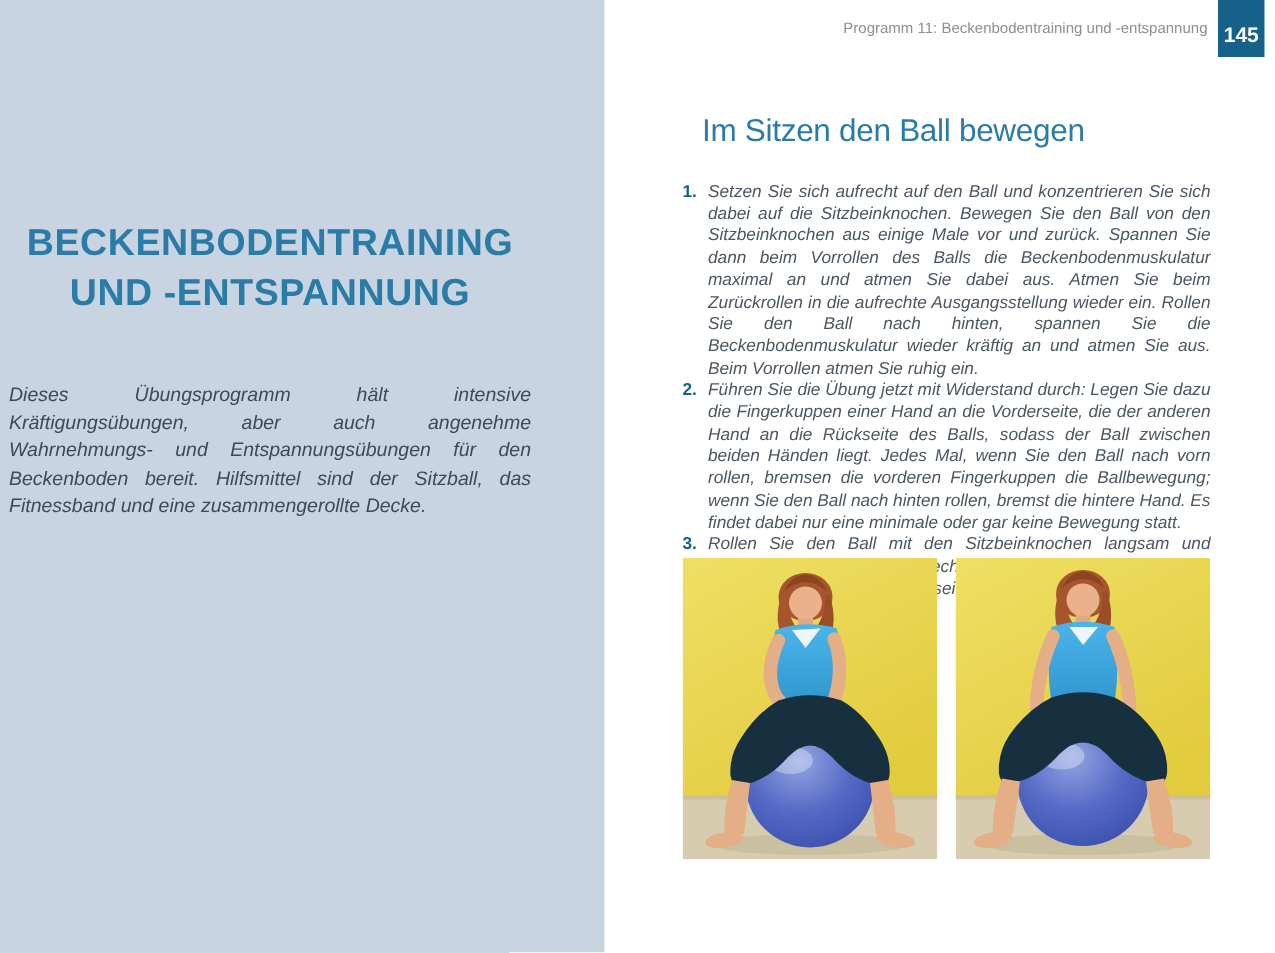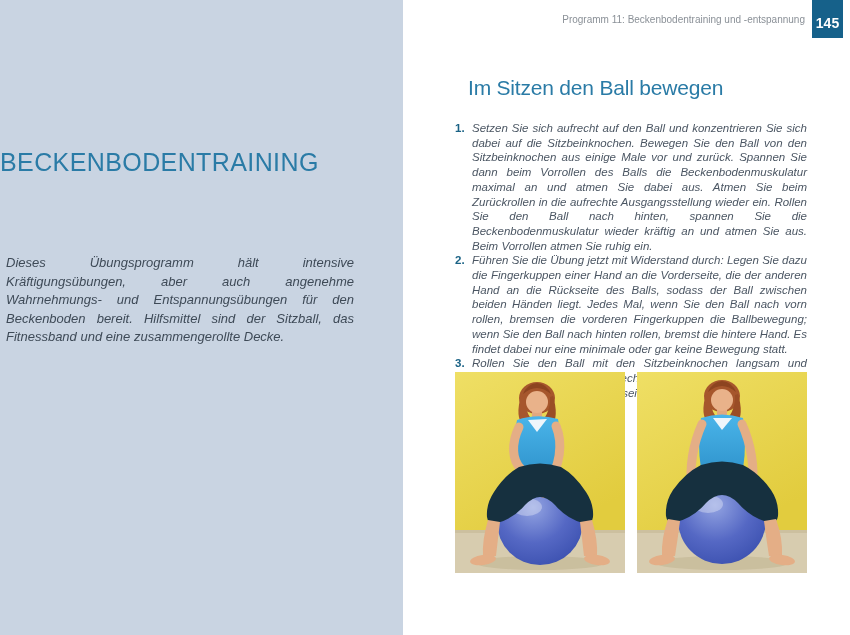--- a/index.html
+++ b/index.html
@@ -21,21 +21,22 @@
     position:absolute; left:0; top:66px; width:360px;
     text-align:center;
     font-family:"DejaVu Serif", serif;
     font-style:italic;
     font-size:40px;
     color:#54779f;
     letter-spacing:2px;
   }
   .main-title {
     position:absolute; left:0; top:146px; width:360px;
-    font-weight:normal;
+    text-align:center;
+    font-weight:bold;
     font-size:25px;
     line-height:33px;
     color:#2a7ba6;
     letter-spacing:0.4px;
   }
   .intro {
     position:absolute; left:6px; top:254px; width:348px;
     font-size:13px;
     line-height:18.5px;
     color:#3e4a57;
@@ -96,20 +97,21 @@
     overflow:hidden;
   }
   .photo svg { display:block; }
 </style>
 </head>
 <body>
 
 <div class="left-panel">
   <div class="main-title">
     <div>BECKENBODENTRAINING</div>
+    <div>UND -ENTSPANNUNG</div>
   </div>
   <p class="intro">Dieses Übungsprogramm hält intensive Kräftigungsübungen, aber auch angenehme Wahrnehmungs- und Entspannungsübungen für den Beckenboden bereit. Hilfsmittel sind der Sitzball, das Fitnessband und eine zusammengerollte Decke.</p>
 </div>
 
 <div class="running-head">Programm 11: Beckenbodentraining und -entspannung</div>
 <div class="page-number-box">
   <span>145</span>
 </div>
 
 <h1 class="section-heading">Im Sitzen den Ball bewegen</h1>

